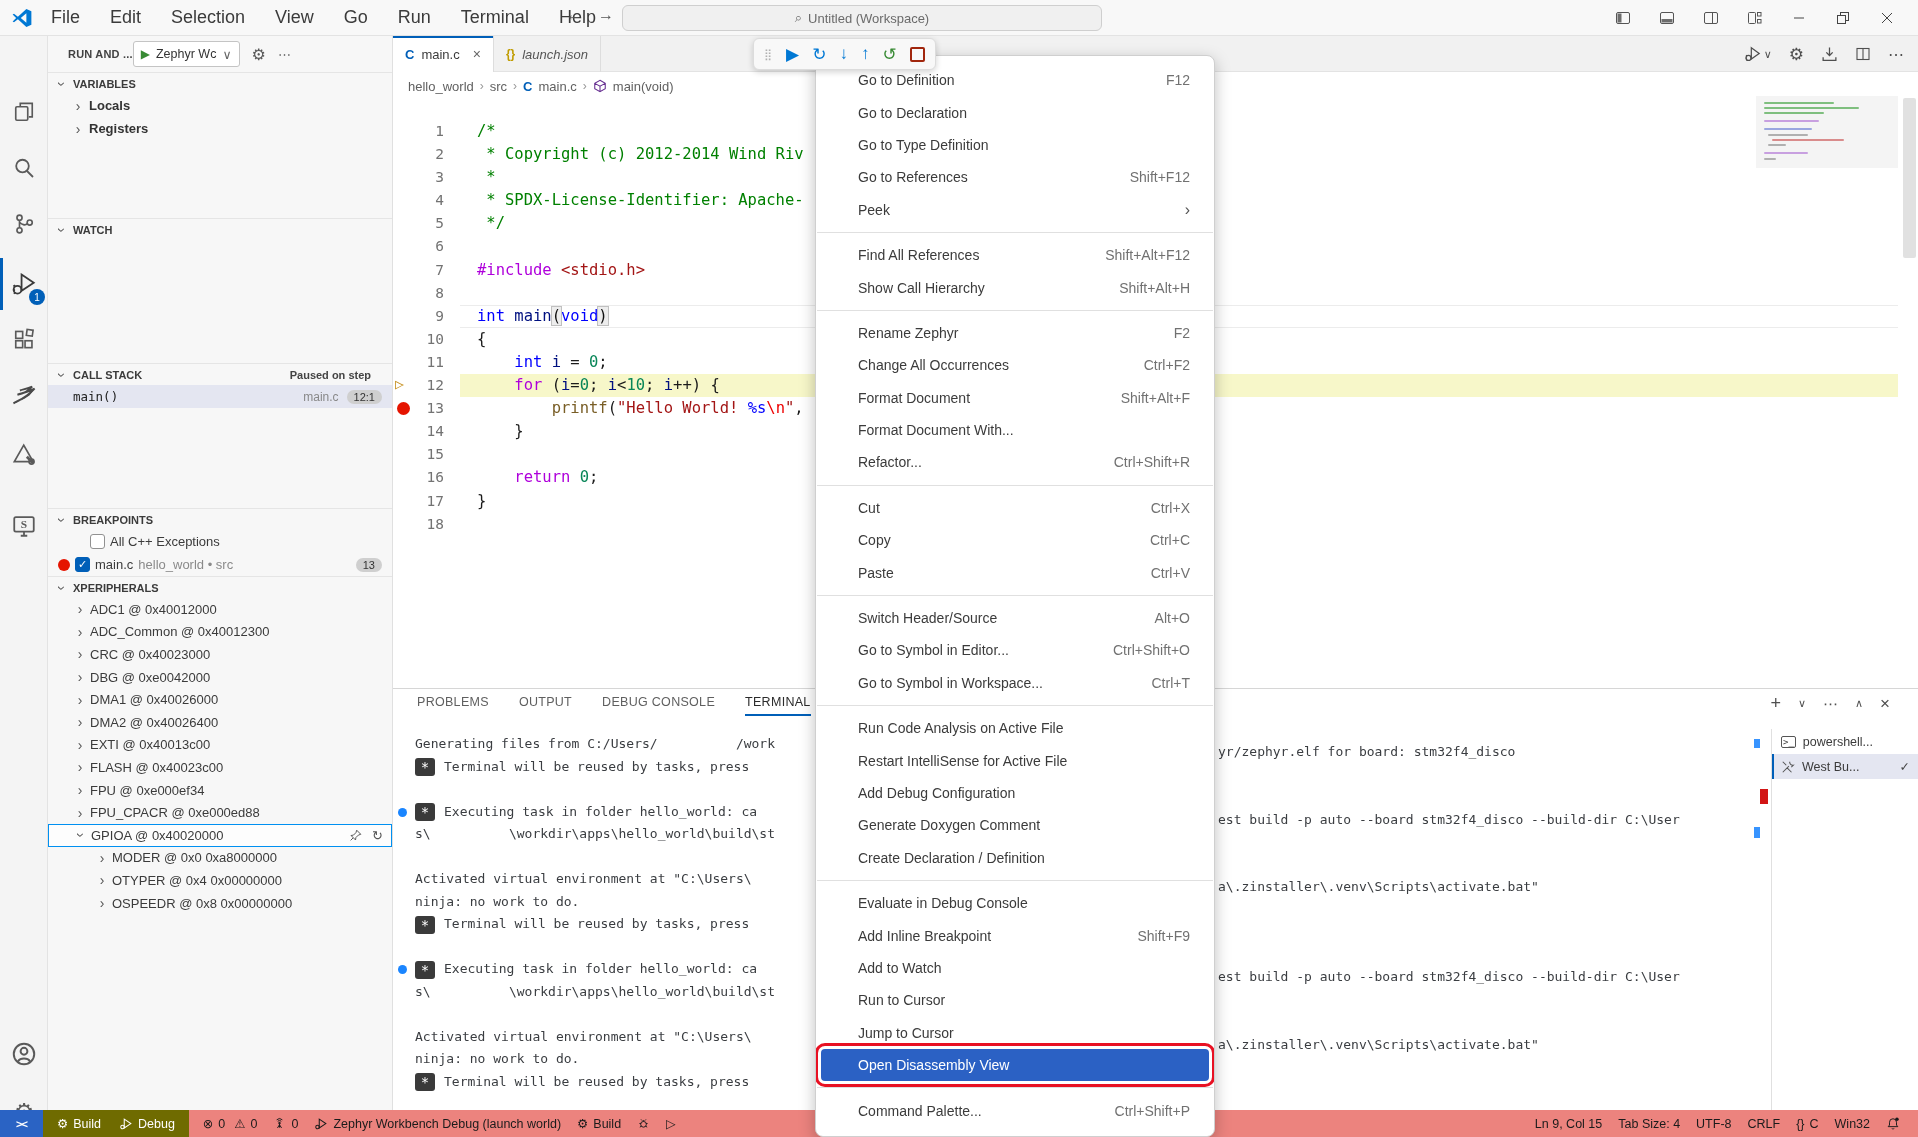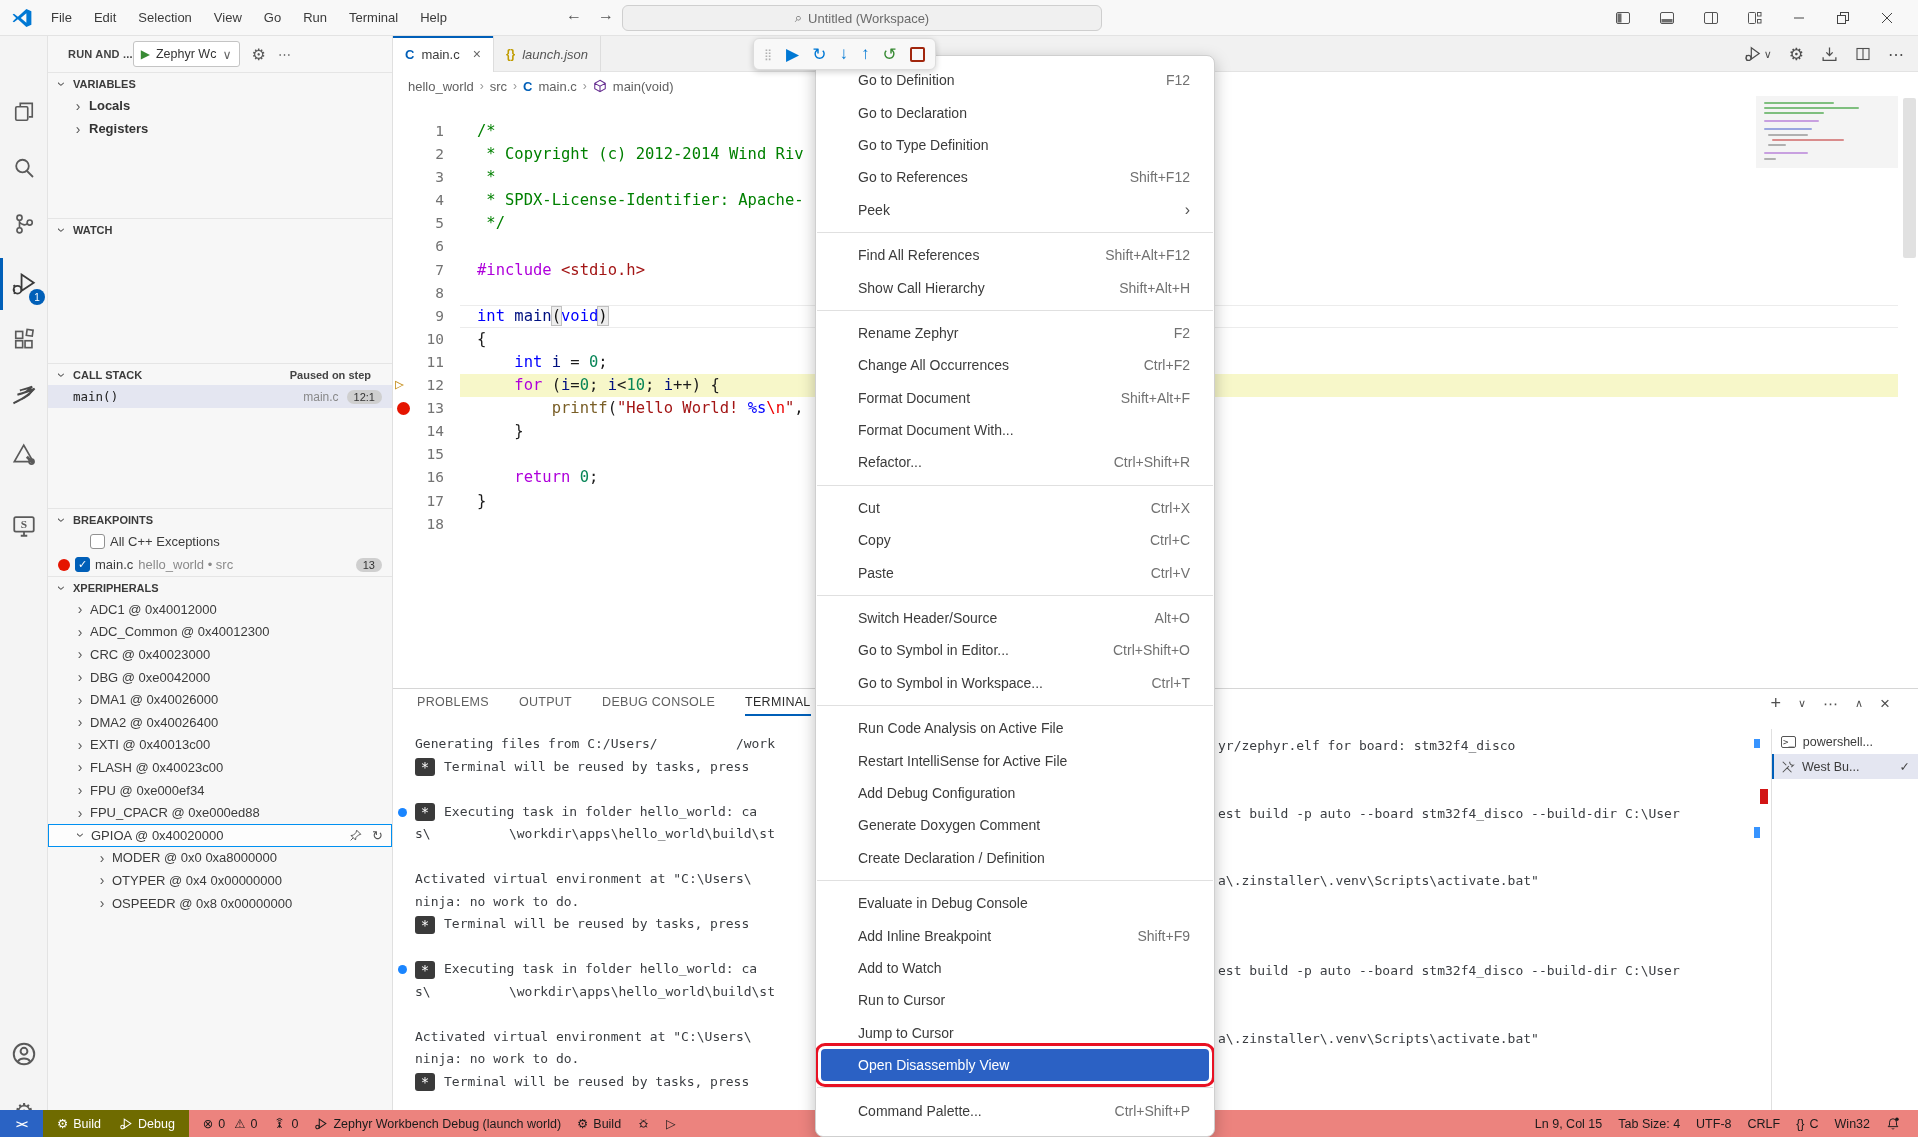--- a/index.html
+++ b/index.html
@@ -3,21 +3,21 @@
 <meta charset="utf-8">
 <style>
   html,body{margin:0;padding:0;background:#dcdcdc;}
   .app{position:relative;width:1918px;height:1137px;background:#ffffff;overflow:hidden;
        font-family:"Liberation Sans",sans-serif;color:#3b3b3b;-webkit-font-smoothing:antialiased;}
   svg{display:block}
   
   .titlebar{position:absolute;left:0;top:0;width:1918px;height:36px;background:#f8f8f8;
             border-bottom:1px solid #e3e3e3;display:flex;align-items:center;box-sizing:border-box;z-index:5;}
   .vslogo{margin:0 10px 0 12px;}
-  .menus{display:flex;gap:4px;font-size:13px;color:#3b3b3b;}
+  .menus{display:flex;gap:12px;font-size:18px;color:#3b3b3b;}
   .menus span{padding:4px 9px;border-radius:5px;cursor:default;}
   .nav-arrows{position:absolute;left:566px;top:6px;display:flex;gap:16px;font-size:16px;color:#555;}
   .searchbox{position:absolute;left:622px;top:5px;width:478px;height:24px;background:#f0f0f0;
              border:1px solid #cfcfcf;border-radius:6px;display:flex;align-items:center;justify-content:center;
              font-size:13px;color:#6a6a6a;gap:6px;}
   .wincontrols{position:absolute;right:0;top:0;height:36px;display:flex;align-items:center;gap:26px;padding-right:22px;color:#555;}
   .wincontrols .wc{display:flex;align-items:center;justify-content:center;width:18px;height:18px;}
   
   .activitybar{position:absolute;left:0;top:36px;width:48px;height:1074px;background:#f4f4f4;border-right:1px solid #e3e3e3;box-sizing:border-box;z-index:4;}
   .act-item{position:absolute;left:0;width:48px;height:48px;display:flex;align-items:center;justify-content:center;color:#5a5a5a;}
@@ -97,21 +97,21 @@
   .panel-tab{padding-bottom:7px;position:relative;}
   .panel-tab.active{color:#2b2b2b;}
   .panel-tab.active:after{content:"";position:absolute;left:0;right:0;bottom:0;height:2px;background:#005fb8;}
   .panel-actions{position:absolute;right:28px;top:4px;display:flex;gap:17px;align-items:center;color:#4f4f4f;font-size:15px;}
   .term-lines{position:absolute;left:22px;top:44px;right:0;bottom:0;font-family:"DejaVu Sans Mono",monospace;
               font-size:13px;color:#3a3d41;}
   .term-row{position:relative;height:22.5px;white-space:pre;line-height:22.5px;}
   .t-dot{position:absolute;left:-17px;top:7px;width:9px;height:9px;border-radius:50%;background:#1a85ff;}
   .t-star{display:inline-block;width:20px;height:18px;background:#3a3a3a;color:#fff;text-align:center;border-radius:3px;
           margin-right:9px;font-size:14px;line-height:18px;vertical-align:middle;}
-  .t-right{position:absolute;left:803px;top:2px;text-align:center;}
+  .t-right{position:absolute;left:803px;top:8px;text-align:center;}
   .term-side{position:absolute;right:0;top:40px;width:146px;bottom:0;border-left:1px solid #e0e0e0;background:#fff;}
   .ts-row{position:relative;height:25px;display:flex;align-items:center;gap:7px;padding-left:9px;font-size:12.5px;color:#3b3b3b;box-sizing:border-box;}
   .ts-row.selected{background:#e4e6f1;box-shadow:inset 2px 0 0 #005fb8;}
   .ts-check{margin-left:auto;margin-right:8px;color:#444;}
   .term-icon{font-family:"DejaVu Sans Mono",monospace;font-size:9px;border:1px solid #555;border-radius:2px;padding:0 1px;color:#444;}
   .scroll-deco{position:absolute;}
   
   .statusbar{position:absolute;left:0;bottom:0;width:1918px;height:27px;display:flex;font-size:12.5px;color:#1b1b1b;z-index:6;}
   .st-remote{width:43px;background:var(--status_blue);color:#fff;display:flex;align-items:center;justify-content:center;
              font-weight:bold;font-size:11px;letter-spacing:-1px;}

